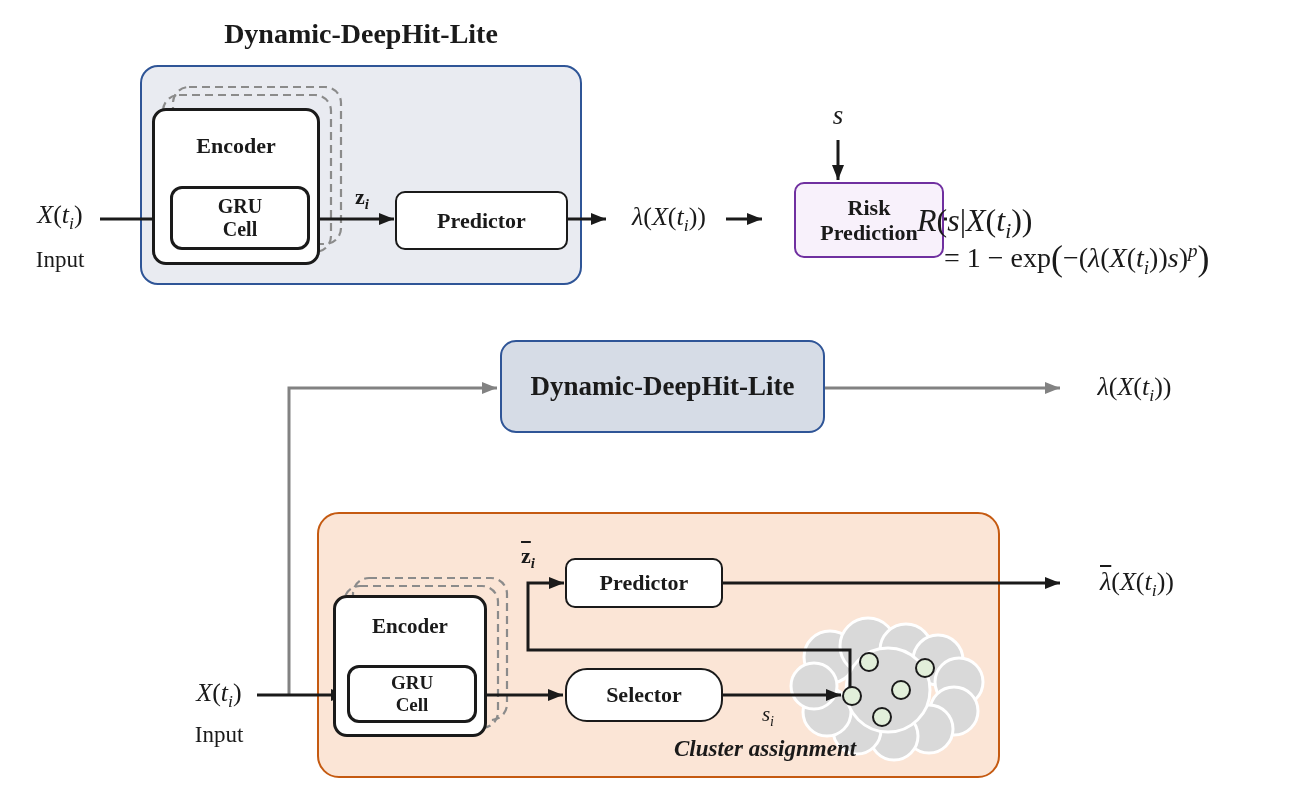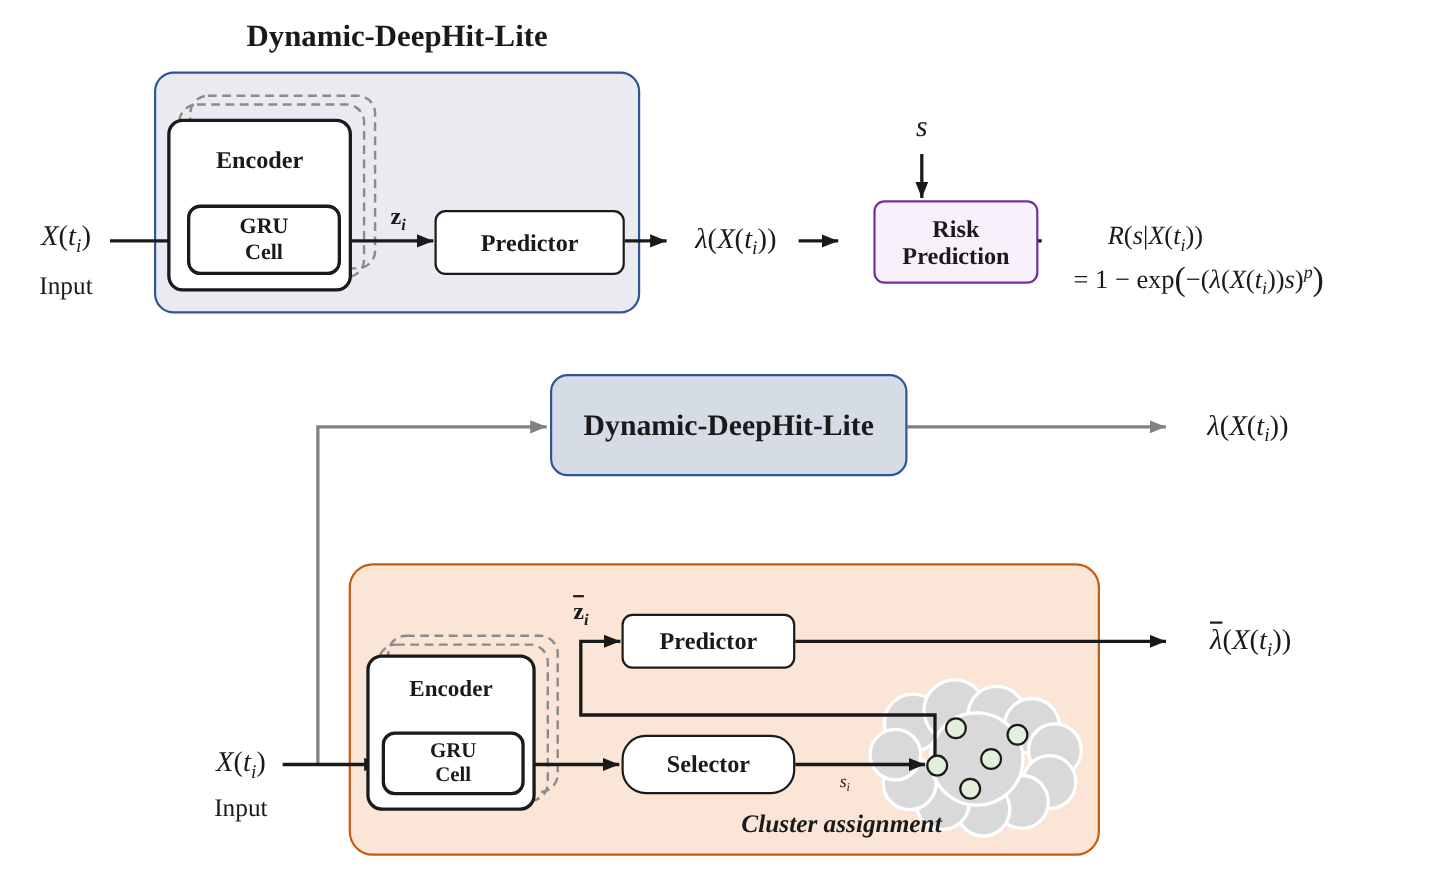--- a/index.html
+++ b/index.html
@@ -129,39 +129,39 @@
   <div class="lbl ctr bold z2" style="left:336px;top:184px;width:52px;font-size:22px;"><b>z</b><sub><i>i</i></sub></div>
 
   <div class="box pred-top flexc z2">Predictor</div>
 
   <div class="lbl ctr z2" style="left:610px;top:202px;width:118px;font-size:26px;"><i>λ</i>(<i>X</i>(<i>t</i><sub><i>i</i></sub>))</div>
 
   <div class="lbl ctr z2" style="left:820px;top:100px;width:36px;font-size:27px;"><i>s</i></div>
 
   <div class="box risk-box flexc z2">Risk<br>Prediction</div>
 
-  <div class="lbl z2" style="left:1007px;top:202px;font-size:24px;"><i>R</i>(<i>s</i>|<i>X</i>(<i>t</i><sub><i>i</i></sub>))</div>
-  <div class="lbl z2" style="left:976px;top:237px;font-size:24px;">= 1 − exp<span class="bigp">(</span>−(<i>λ</i>(<i>X</i>(<i>t</i><sub><i>i</i></sub>))<i>s</i>)<sup><i>p</i></sup><span class="bigp">)</span></div>
+  <div class="lbl z2" style="left:917px;top:202px;font-size:32px;"><i>R</i>(<i>s</i>|<i>X</i>(<i>t</i><sub><i>i</i></sub>))</div>
+  <div class="lbl z2" style="left:944px;top:237px;font-size:28px;">= 1 − exp<span class="bigp">(</span>−(<i>λ</i>(<i>X</i>(<i>t</i><sub><i>i</i></sub>))<i>s</i>)<sup><i>p</i></sup><span class="bigp">)</span></div>
 
   <div class="box mid-ddh flexc z2">Dynamic-DeepHit-Lite</div>
   <div class="lbl ctr z2" style="left:1072px;top:372px;width:125px;font-size:26px;"><i>λ</i>(<i>X</i>(<i>t</i><sub><i>i</i></sub>))</div>
 
 
   <div class="lbl ctr z2" style="left:165px;top:678px;width:108px;font-size:26px;"><i>X</i>(<i>t</i><sub><i>i</i></sub>)</div>
   <div class="lbl ctr z2" style="left:165px;top:722px;width:108px;font-size:23px;">Input</div>
 
   <div class="box enc-bot z2">
     <div class="enc-lbl-bot">Encoder</div>
   </div>
   <div class="box gru-bot flexc z2">GRU<br>Cell</div>
 
   <div class="lbl ctr bold z2" style="left:505px;top:543px;width:46px;font-size:22px;"><span class="ov"><b>z</b></span><sub><i>i</i></sub></div>
 
   <div class="box pred-bot flexc z2">Predictor</div>
   <div class="box sel-bot flexc z2">Selector</div>
 
-  <div class="lbl ctr z2" style="left:745px;top:702px;width:46px;font-size:16px;"><i>s</i><sub><i>i</i></sub></div>
+  <div class="lbl ctr z2" style="left:745px;top:702px;width:46px;font-size:21px;"><i>s</i><sub><i>i</i></sub></div>
 
   <div class="lbl ctr z2" style="left:1072px;top:567px;width:130px;font-size:26px;"><span class="ov"><i>λ</i></span>(<i>X</i>(<i>t</i><sub><i>i</i></sub>))</div>
 
   <div class="lbl ctr bold z2" style="left:600px;top:736px;width:330px;font-size:23px;font-style:italic;">Cluster assignment</div>
 
 </div>
 
 </body></html>

